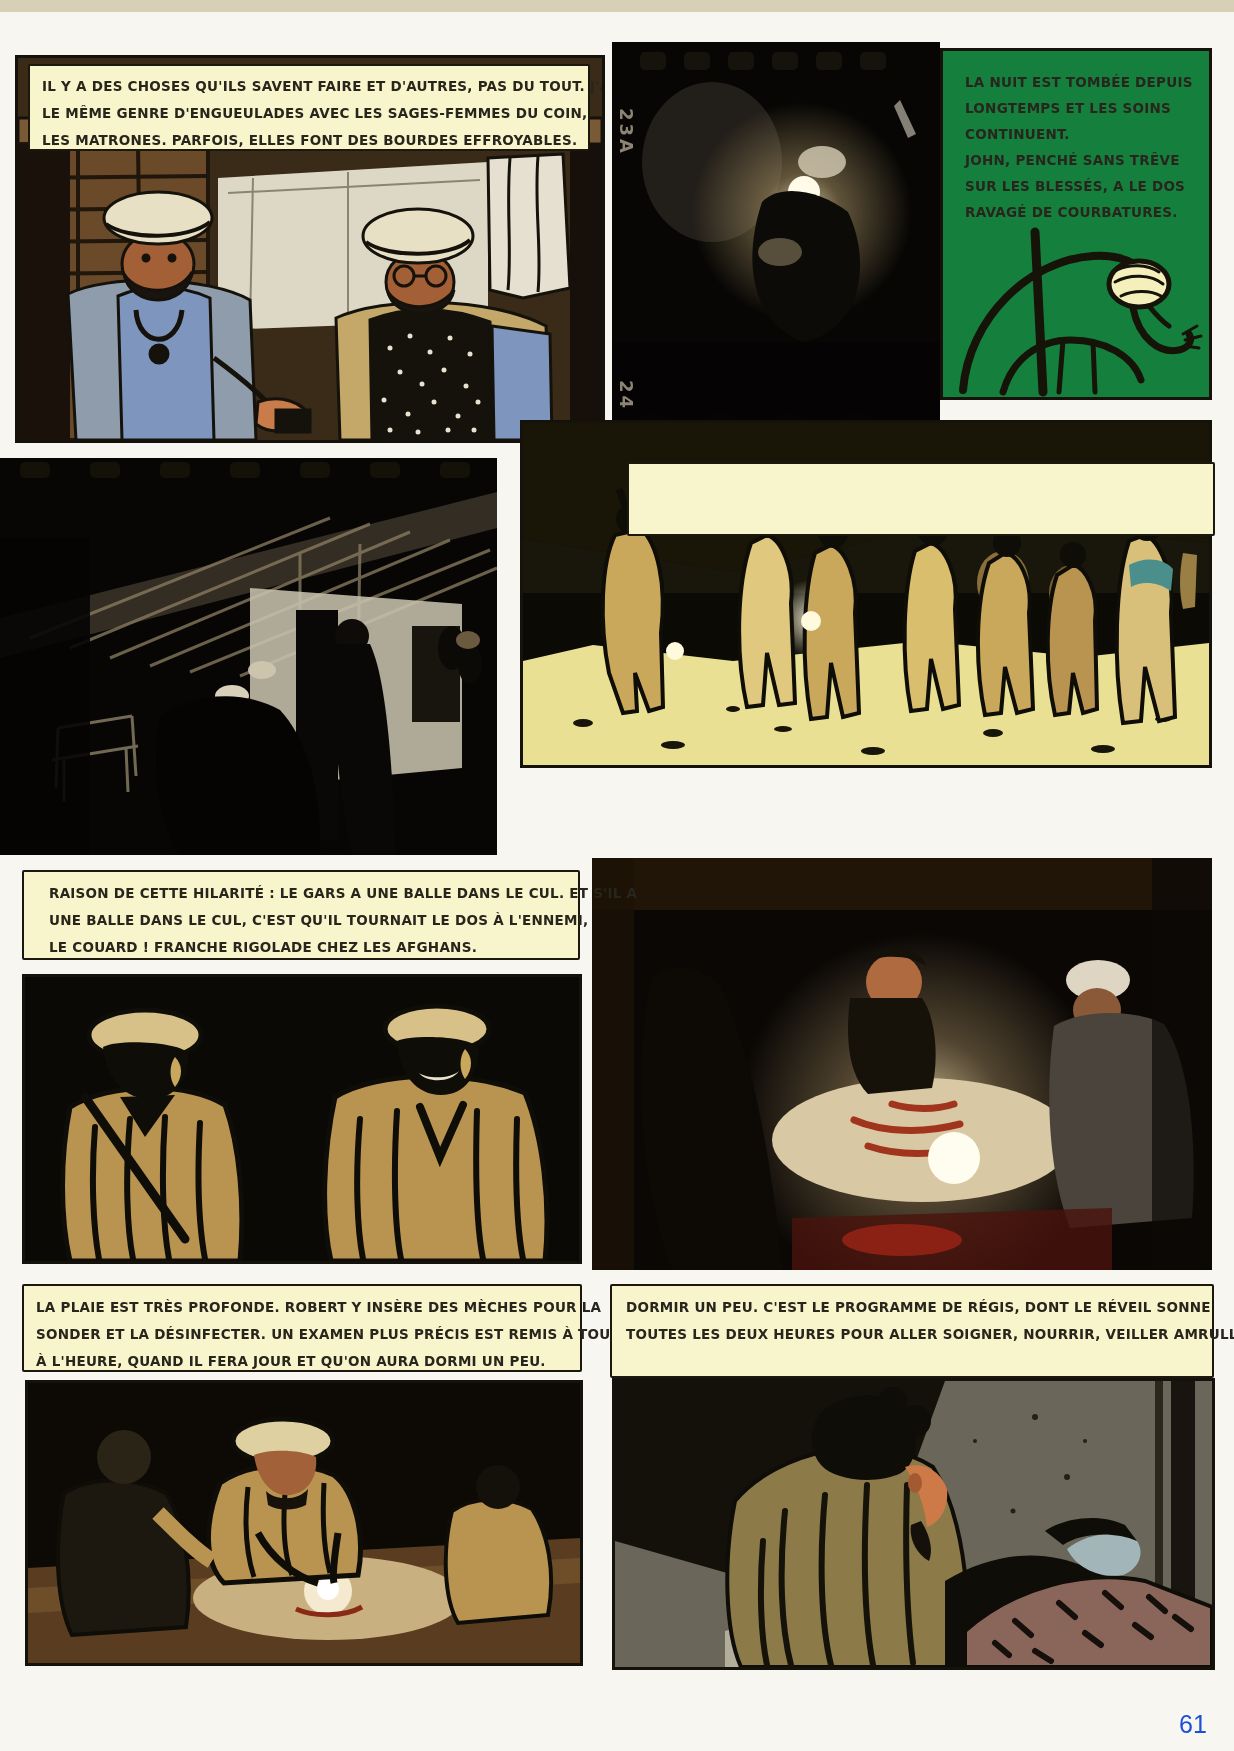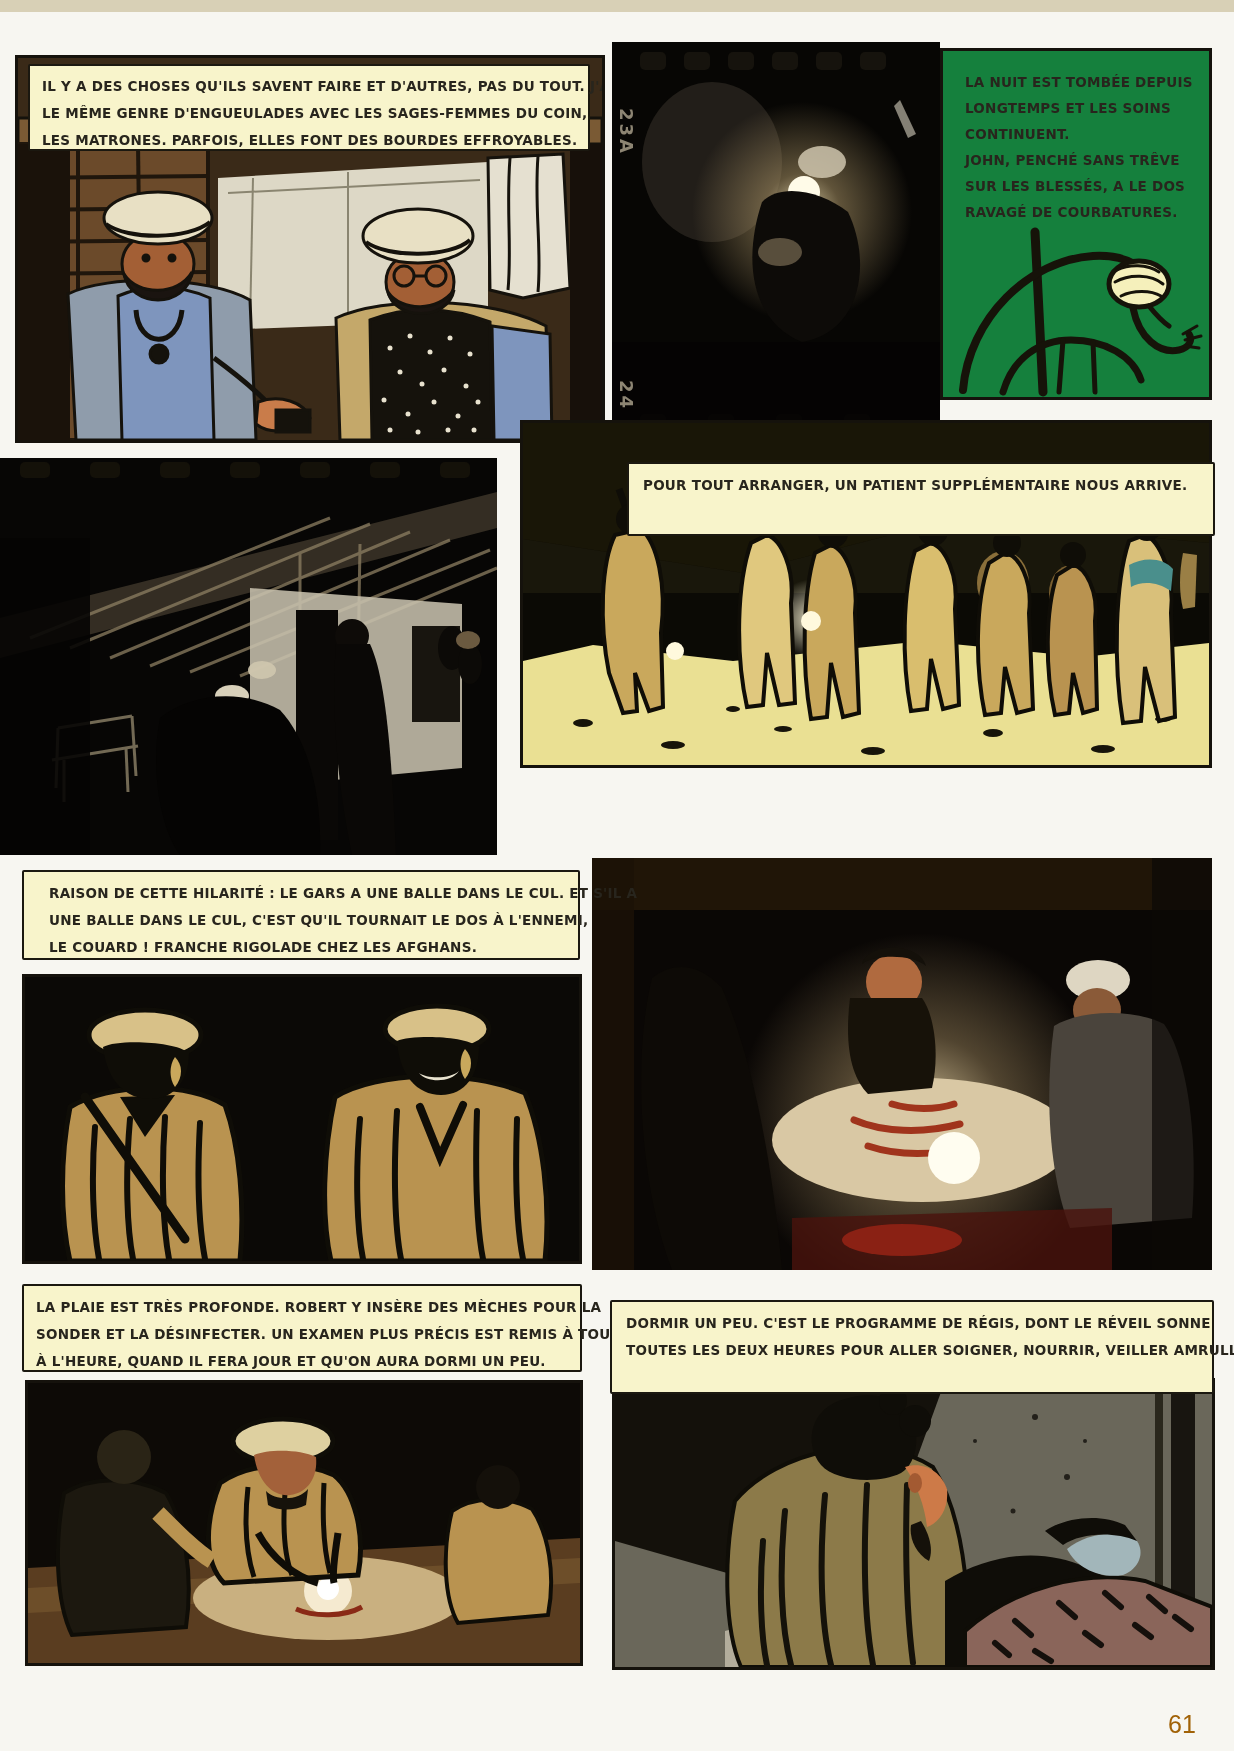--- a/index.html
+++ b/index.html
@@ -16,22 +16,22 @@
     box-sizing:border-box;color:#28251d;z-index:5;
     font-size:13.5px;line-height:27px;letter-spacing:.25px;font-weight:bold;
   }
   .caption .ln{white-space:nowrap;}
   .film-mark{
     position:absolute;color:#8d8573;font-family:"DejaVu Sans",sans-serif;
     font-weight:bold;font-size:18px;letter-spacing:3px;
     writing-mode:vertical-rl;z-index:4;
   }
   .pagenum{
-    position:absolute;left:1168px;top:1710px;width:50px;text-align:left;
-    font-family:"Liberation Sans",sans-serif;font-size:25px;color:#a16207;
+    position:absolute;left:1168px;top:1710px;width:50px;text-align:center;
+    font-family:"Liberation Sans",sans-serif;font-size:25px;color:#1d4ed8;
   }
   svg{display:block;}
 </style>
 </head>
 <body>
 
 <div class="page">
 
   <div class="top-strip"></div>
 
@@ -285,21 +285,20 @@
         <path d="M606,118 C592,160 590,240 600,300 L618,298 L622,244 L636,298 L652,294 L648,190 C652,152 636,116 622,112 Z" fill="#d9c07a" stroke="#0f0d07" stroke-width="4"></path>
         <path d="M606,142 C620,134 640,134 650,146 L648,168 C634,158 618,158 608,164 Z" fill="#4a8f8c"></path>
         <circle cx="624" cy="102" r="16" fill="#0f0d07"></circle>
         <ellipse cx="624" cy="92" rx="20" ry="10" fill="#c9a85c" stroke="#0f0d07" stroke-width="3"></ellipse>
       </g>
       <path d="M660,130 C656,150 656,170 660,186 L672,184 L674,132 Z" fill="#9a7f45"></path>
     </svg>
   </div>
 
   <div class="caption" style="left:627px;top:462px;width:588px;height:74px;padding:8px 14px;">
-    <div class="ln">POUR TOUT ARRANGER, UN PATIENT SUPPLÉMENTAIRE NOUS ARRIVE.</div>
   </div>
 
   <div class="caption" style="left:22px;top:870px;width:558px;height:90px;padding:8px 25px;">
     <div class="ln">RAISON DE CETTE HILARITÉ : LE GARS A UNE BALLE DANS LE CUL. ET S'IL A</div>
     <div class="ln">UNE BALLE DANS LE CUL, C'EST QU'IL TOURNAIT LE DOS À L'ENNEMI,</div>
     <div class="ln">LE COUARD ! FRANCHE RIGOLADE CHEZ LES AFGHANS.</div>
   </div>
 
   <div class="panel" style="left:22px;top:974px;width:560px;height:290px;">
     <svg width="554" height="284" viewBox="0 0 554 284">
@@ -373,21 +372,21 @@
       <rect x="560" y="0" width="60" height="412" fill="#0b0805" opacity="0.7"></rect>
     </svg>
   </div>
 
   <div class="caption" style="left:22px;top:1284px;width:560px;height:88px;padding:8px 12px;">
     <div class="ln">LA PLAIE EST TRÈS PROFONDE. ROBERT Y INSÈRE DES MÈCHES POUR LA</div>
     <div class="ln">SONDER ET LA DÉSINFECTER. UN EXAMEN PLUS PRÉCIS EST REMIS À TOUT</div>
     <div class="ln">À L'HEURE, QUAND IL FERA JOUR ET QU'ON AURA DORMI UN PEU.</div>
   </div>
 
-  <div class="caption" style="left:610px;top:1284px;width:604px;height:94px;padding:8px 14px;margin-top:16px;">
+  <div class="caption" style="left:610px;top:1284px;width:604px;height:94px;padding:8px 14px;">
     <div class="ln">DORMIR UN PEU. C'EST LE PROGRAMME DE RÉGIS, DONT LE RÉVEIL SONNE</div>
     <div class="ln">TOUTES LES DEUX HEURES POUR ALLER SOIGNER, NOURRIR, VEILLER AMRULLAH</div>
   </div>
 
   <div class="panel" style="left:25px;top:1380px;width:558px;height:286px;">
     <svg width="552" height="280" viewBox="0 0 552 280">
       <rect width="552" height="280" fill="#0d0a06"></rect>
       <polygon points="0,185 552,155 552,280 0,280" fill="#5a3d20"></polygon>
       <polygon points="0,205 552,175 552,200 0,230" fill="#7a5a30" opacity="0.6"></polygon>
       <ellipse cx="300" cy="215" rx="135" ry="42" fill="#c9b080"></ellipse>

